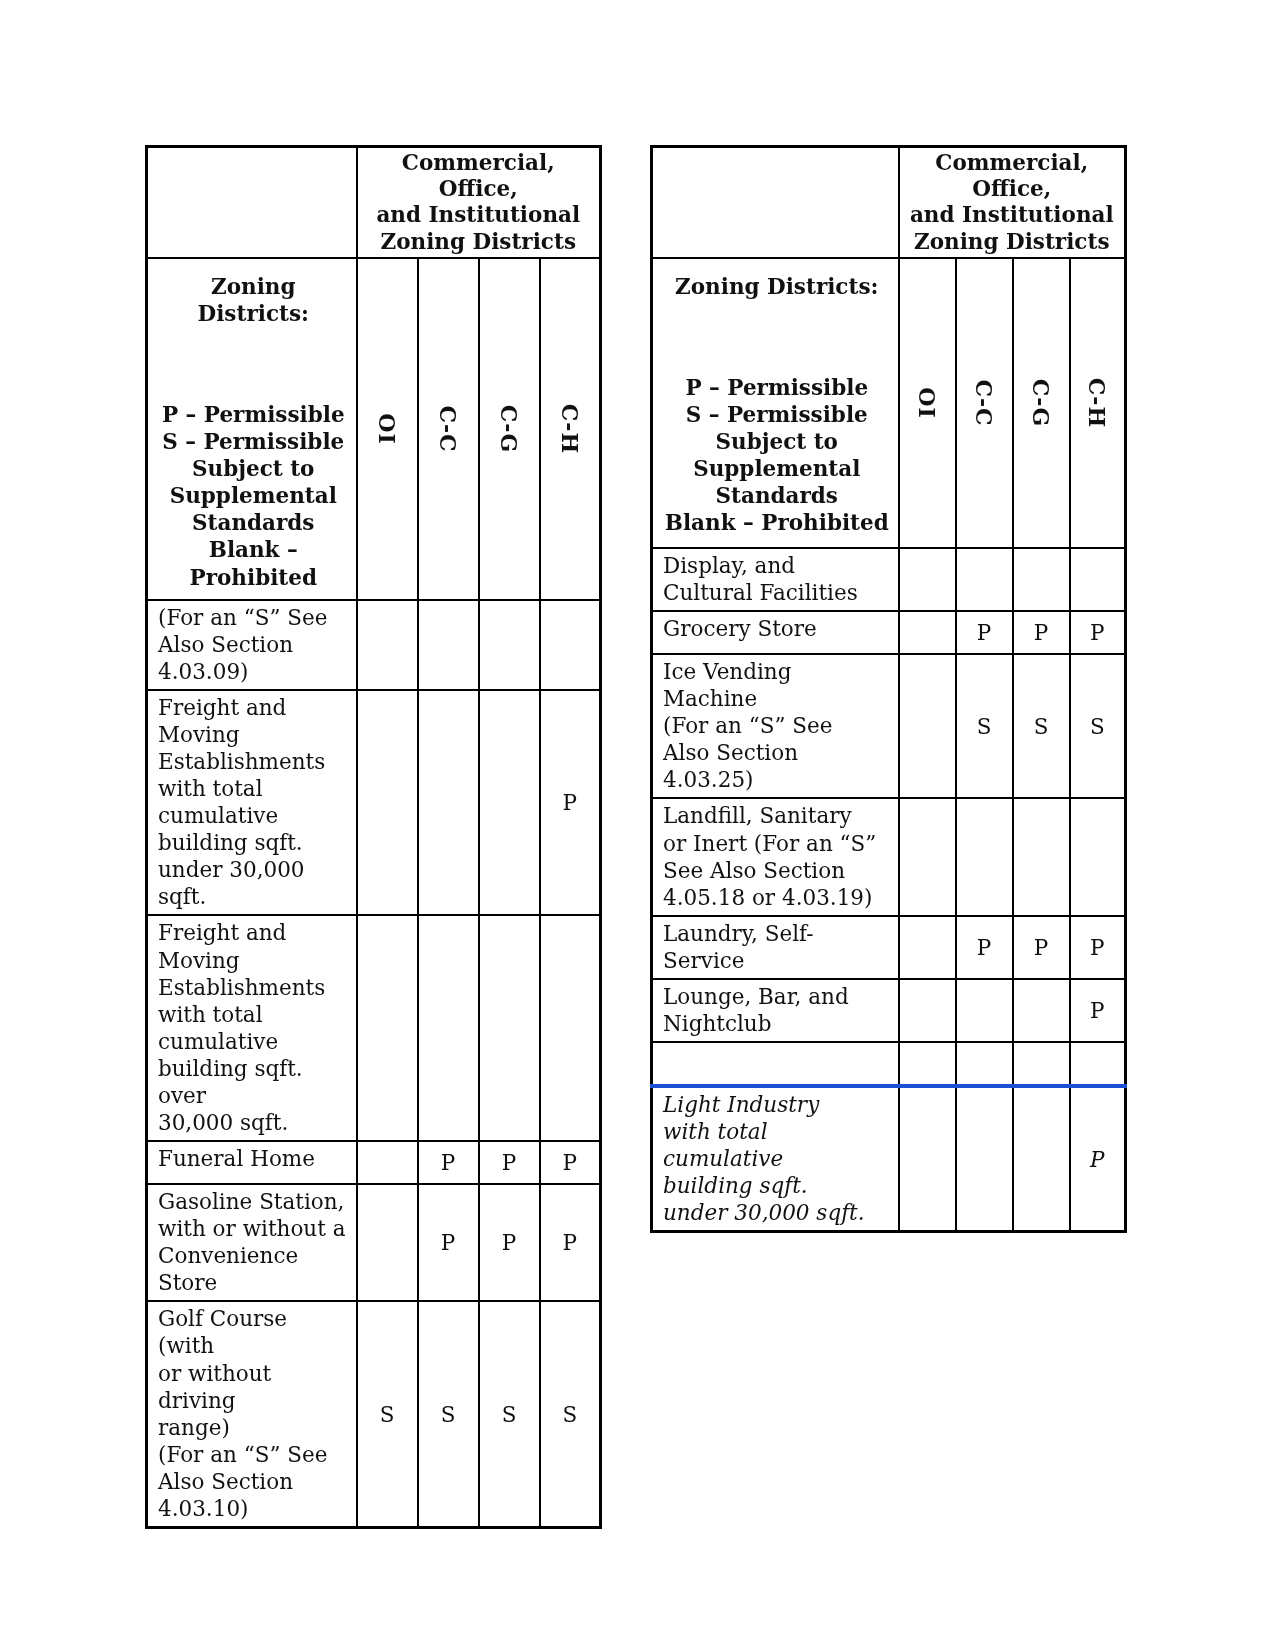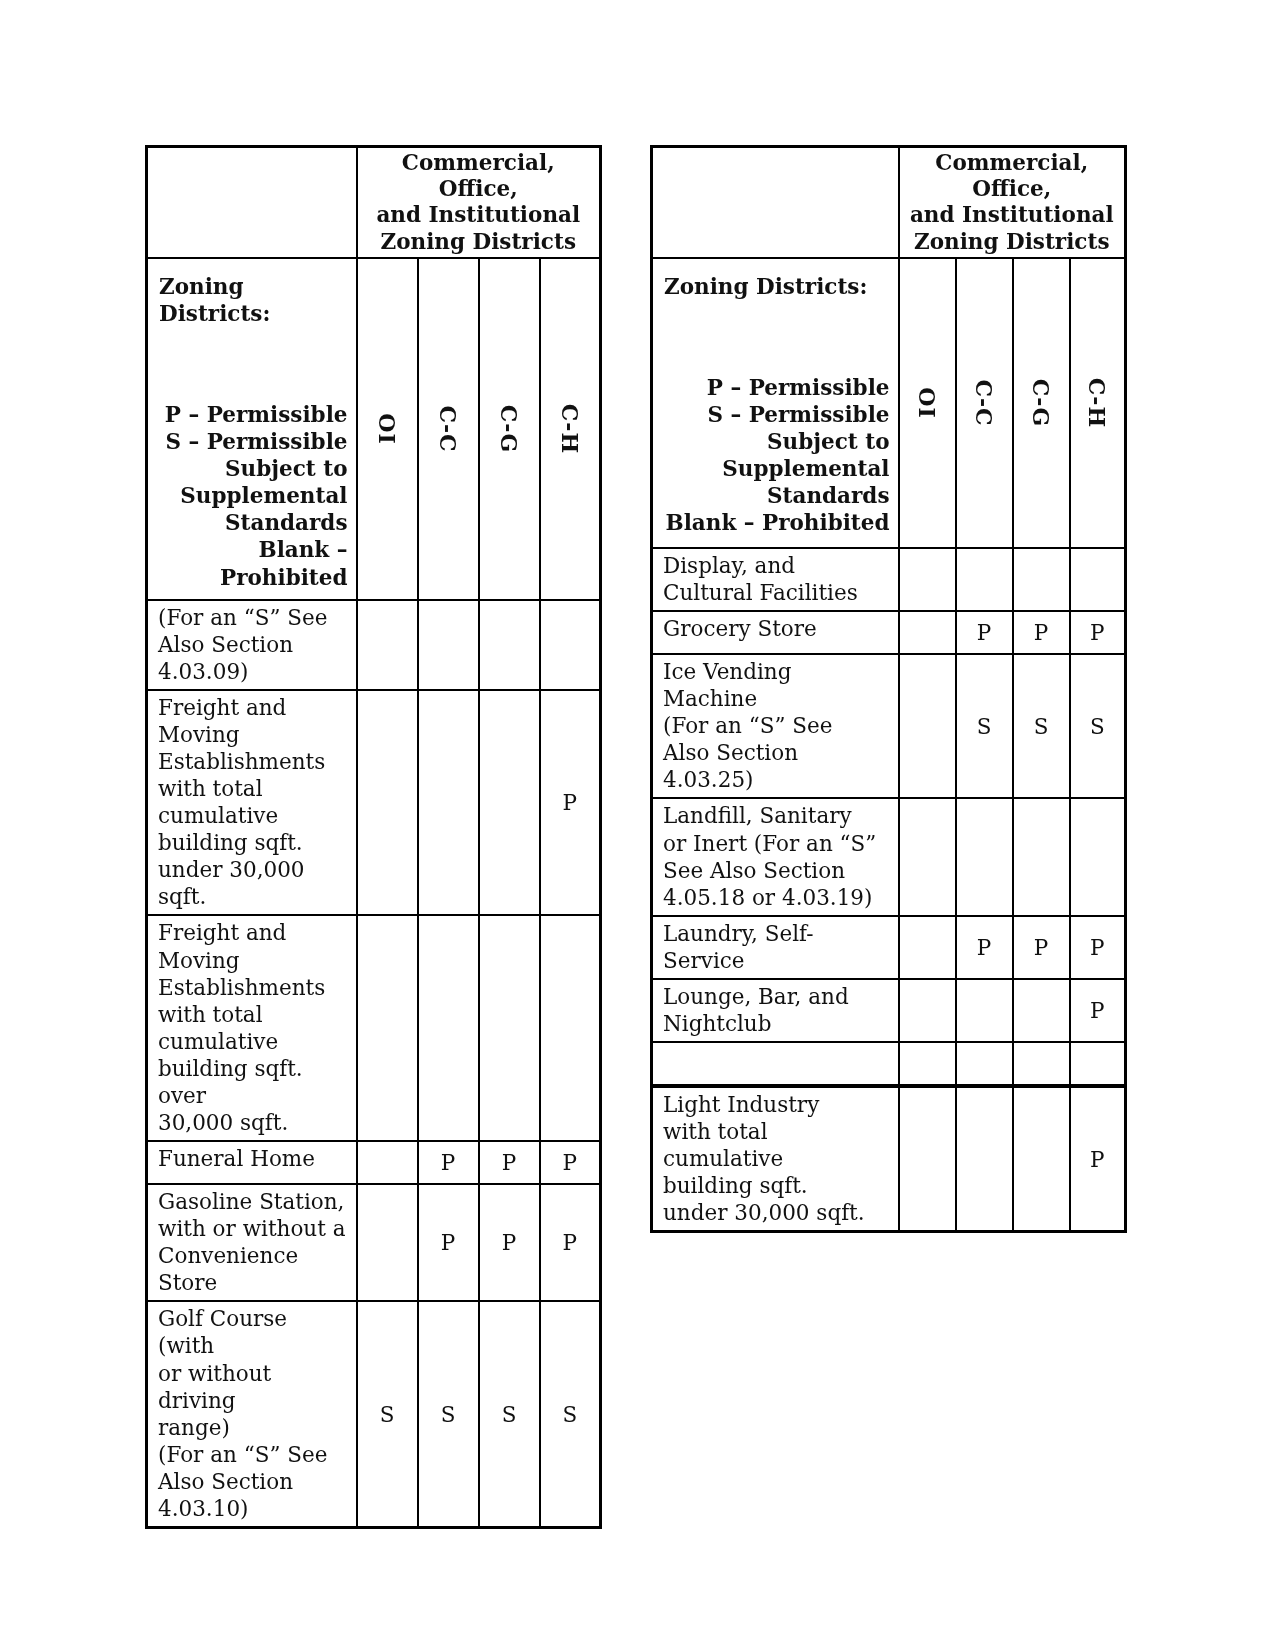--- a/index.html
+++ b/index.html
@@ -40,26 +40,26 @@
   }
   tr.legend-row { height: 290px; }
   .legend-cell {
     vertical-align: top;
     font-weight: bold;
     font-size: 21.5px;
     line-height: 1.26;
     padding: 14px 8px 8px 11px;
   }
   .legend-title {
-    text-align: left;
+    text-align: center;
     margin-bottom: 74px;
   }
   .legend-body {
     white-space: pre-line;
-    text-align: right;
+    text-align: center;
   }
   .district-cell {
     text-align: center;
     vertical-align: middle;
   }
   .vert {
     display: inline-block;
     transform: rotate(90deg);
     white-space: nowrap;
     font-weight: bold;
@@ -72,21 +72,21 @@
     white-space: pre-line;
     font-size: 21.5px;
     line-height: 1.26;
     padding: 3px 6px 4px 10px;
   }
   .value-cell {
     text-align: center;
     vertical-align: middle;
     font-size: 21.5px;
   }
-  tr.divider-above td { border-top: 4px solid #000000; }
+  tr.divider-above td { border-top: 4px solid #1d4ed8; font-style: italic; }
 </style>
 </head>
 <body>
 
 <table class="zoning-table table-left">
   <colgroup>
     <col style="width:210px">
       <col style="width:61px">
       <col style="width:61px">
       <col style="width:61px">

